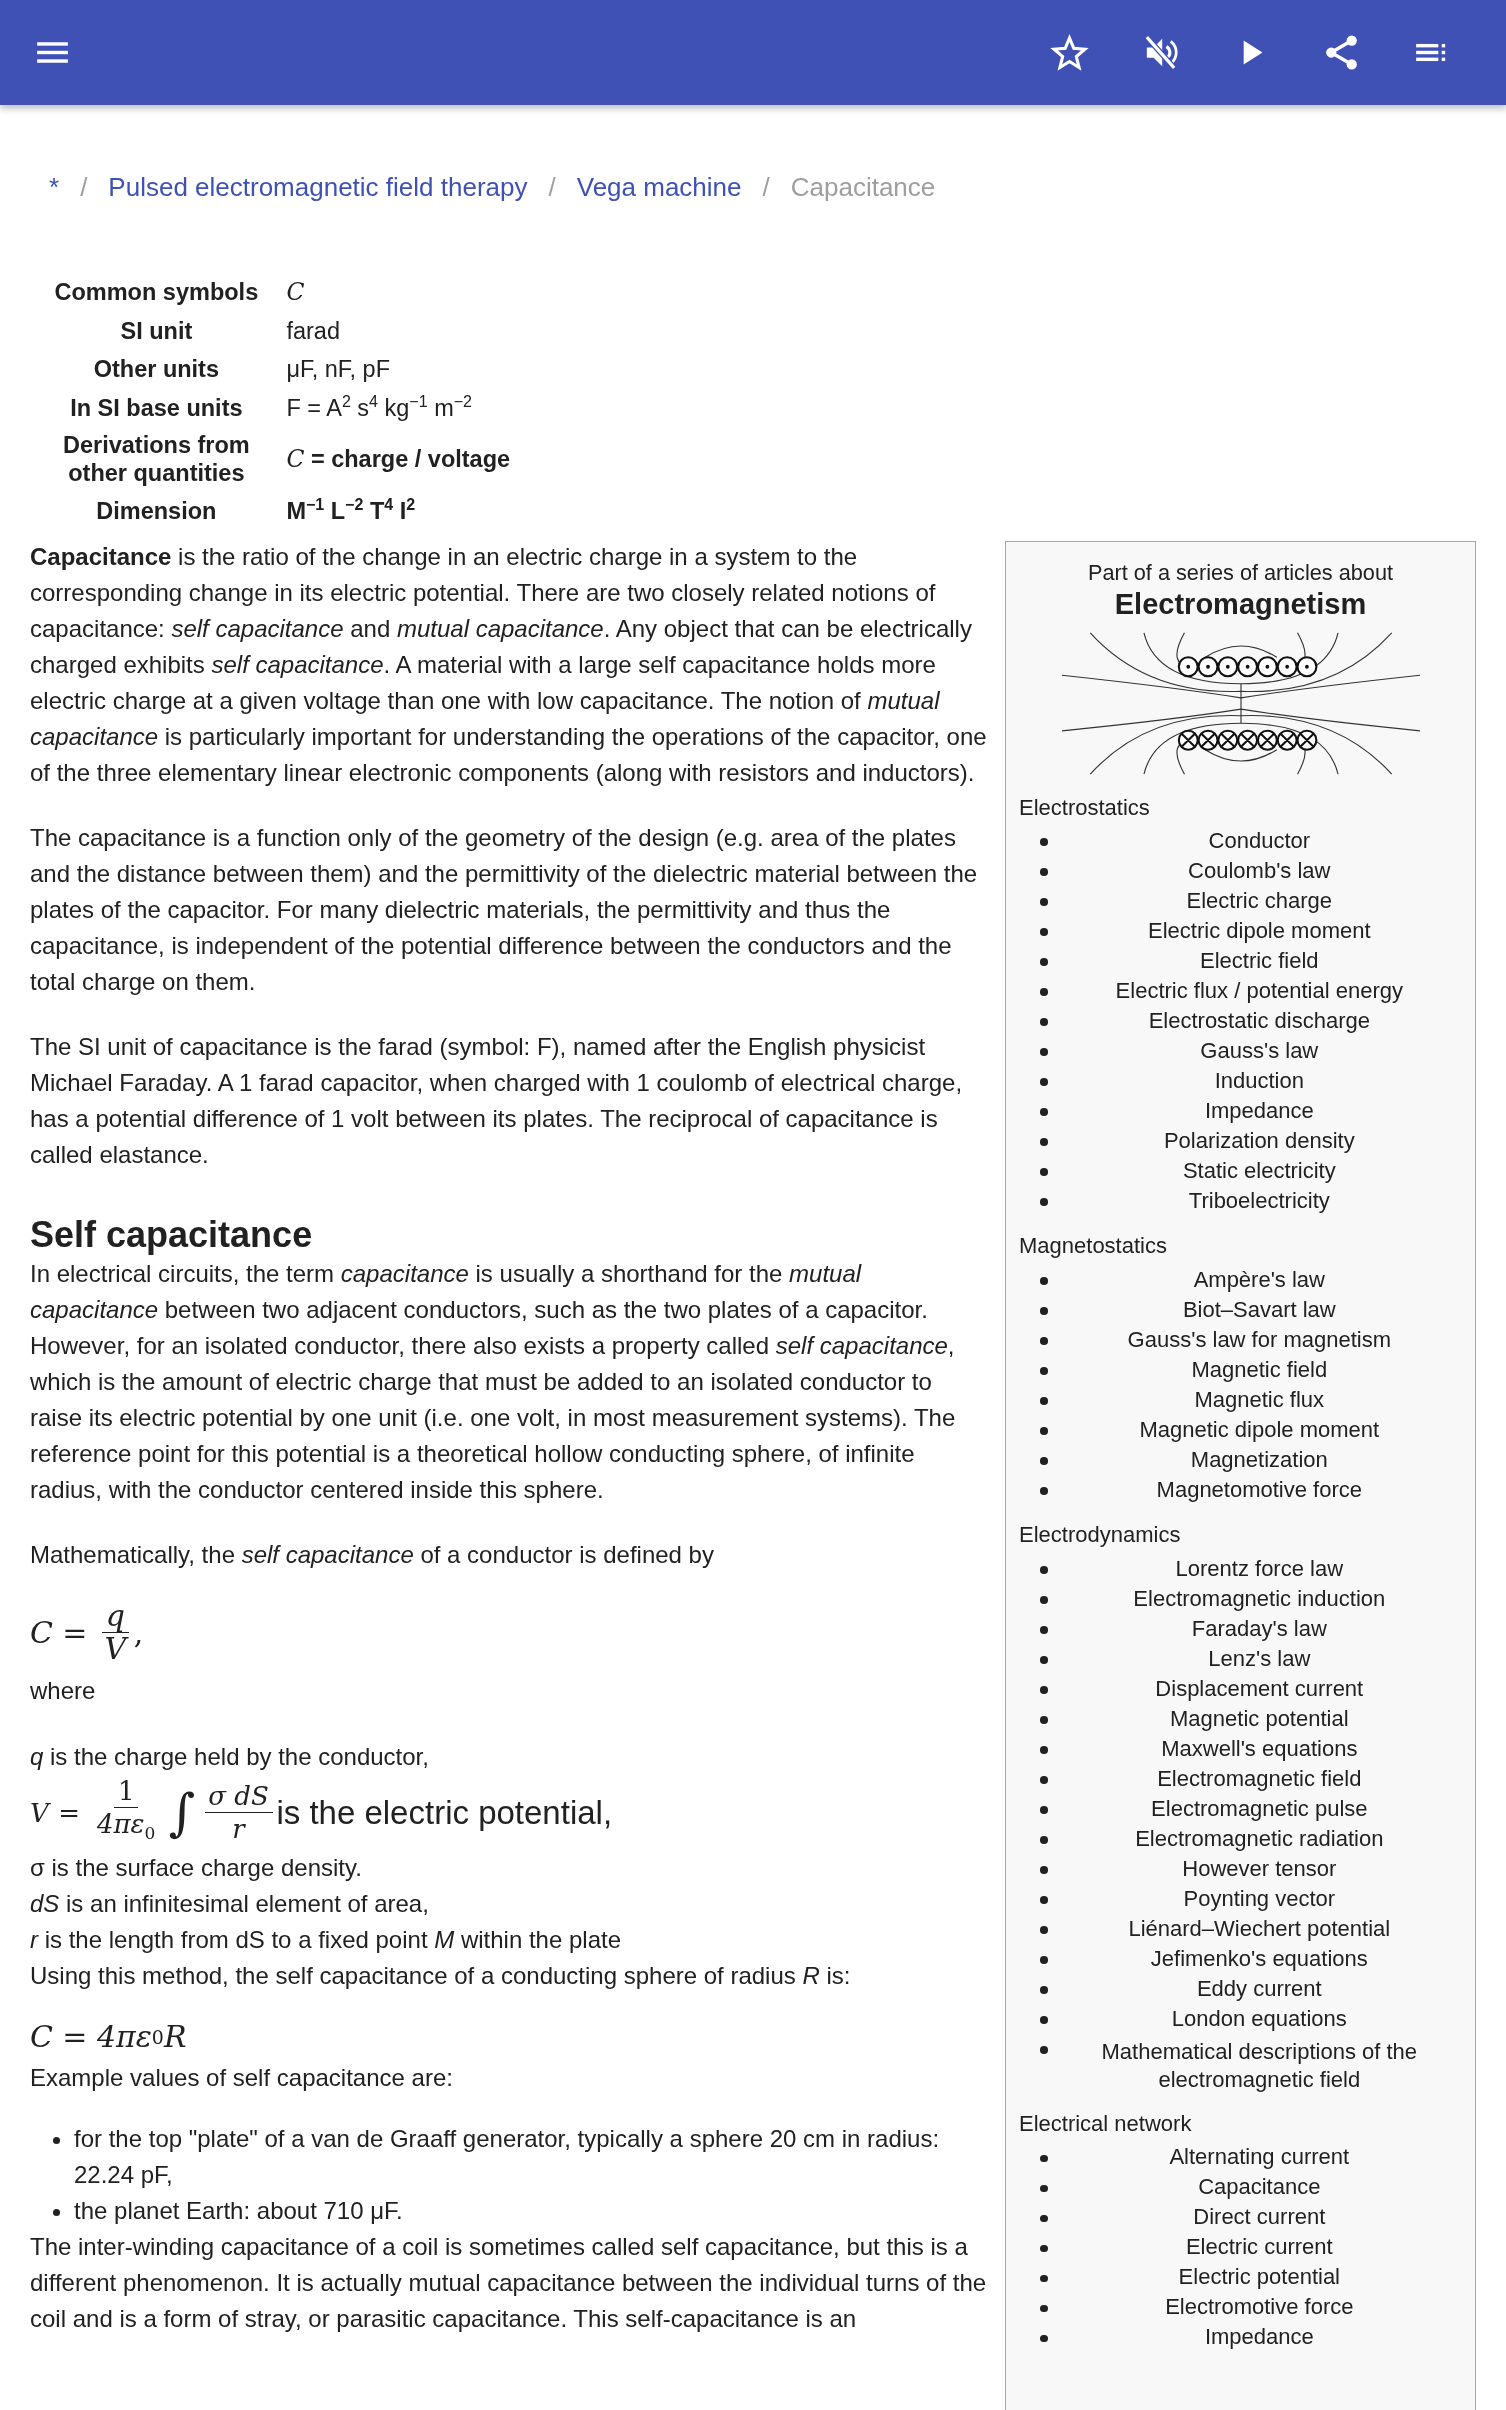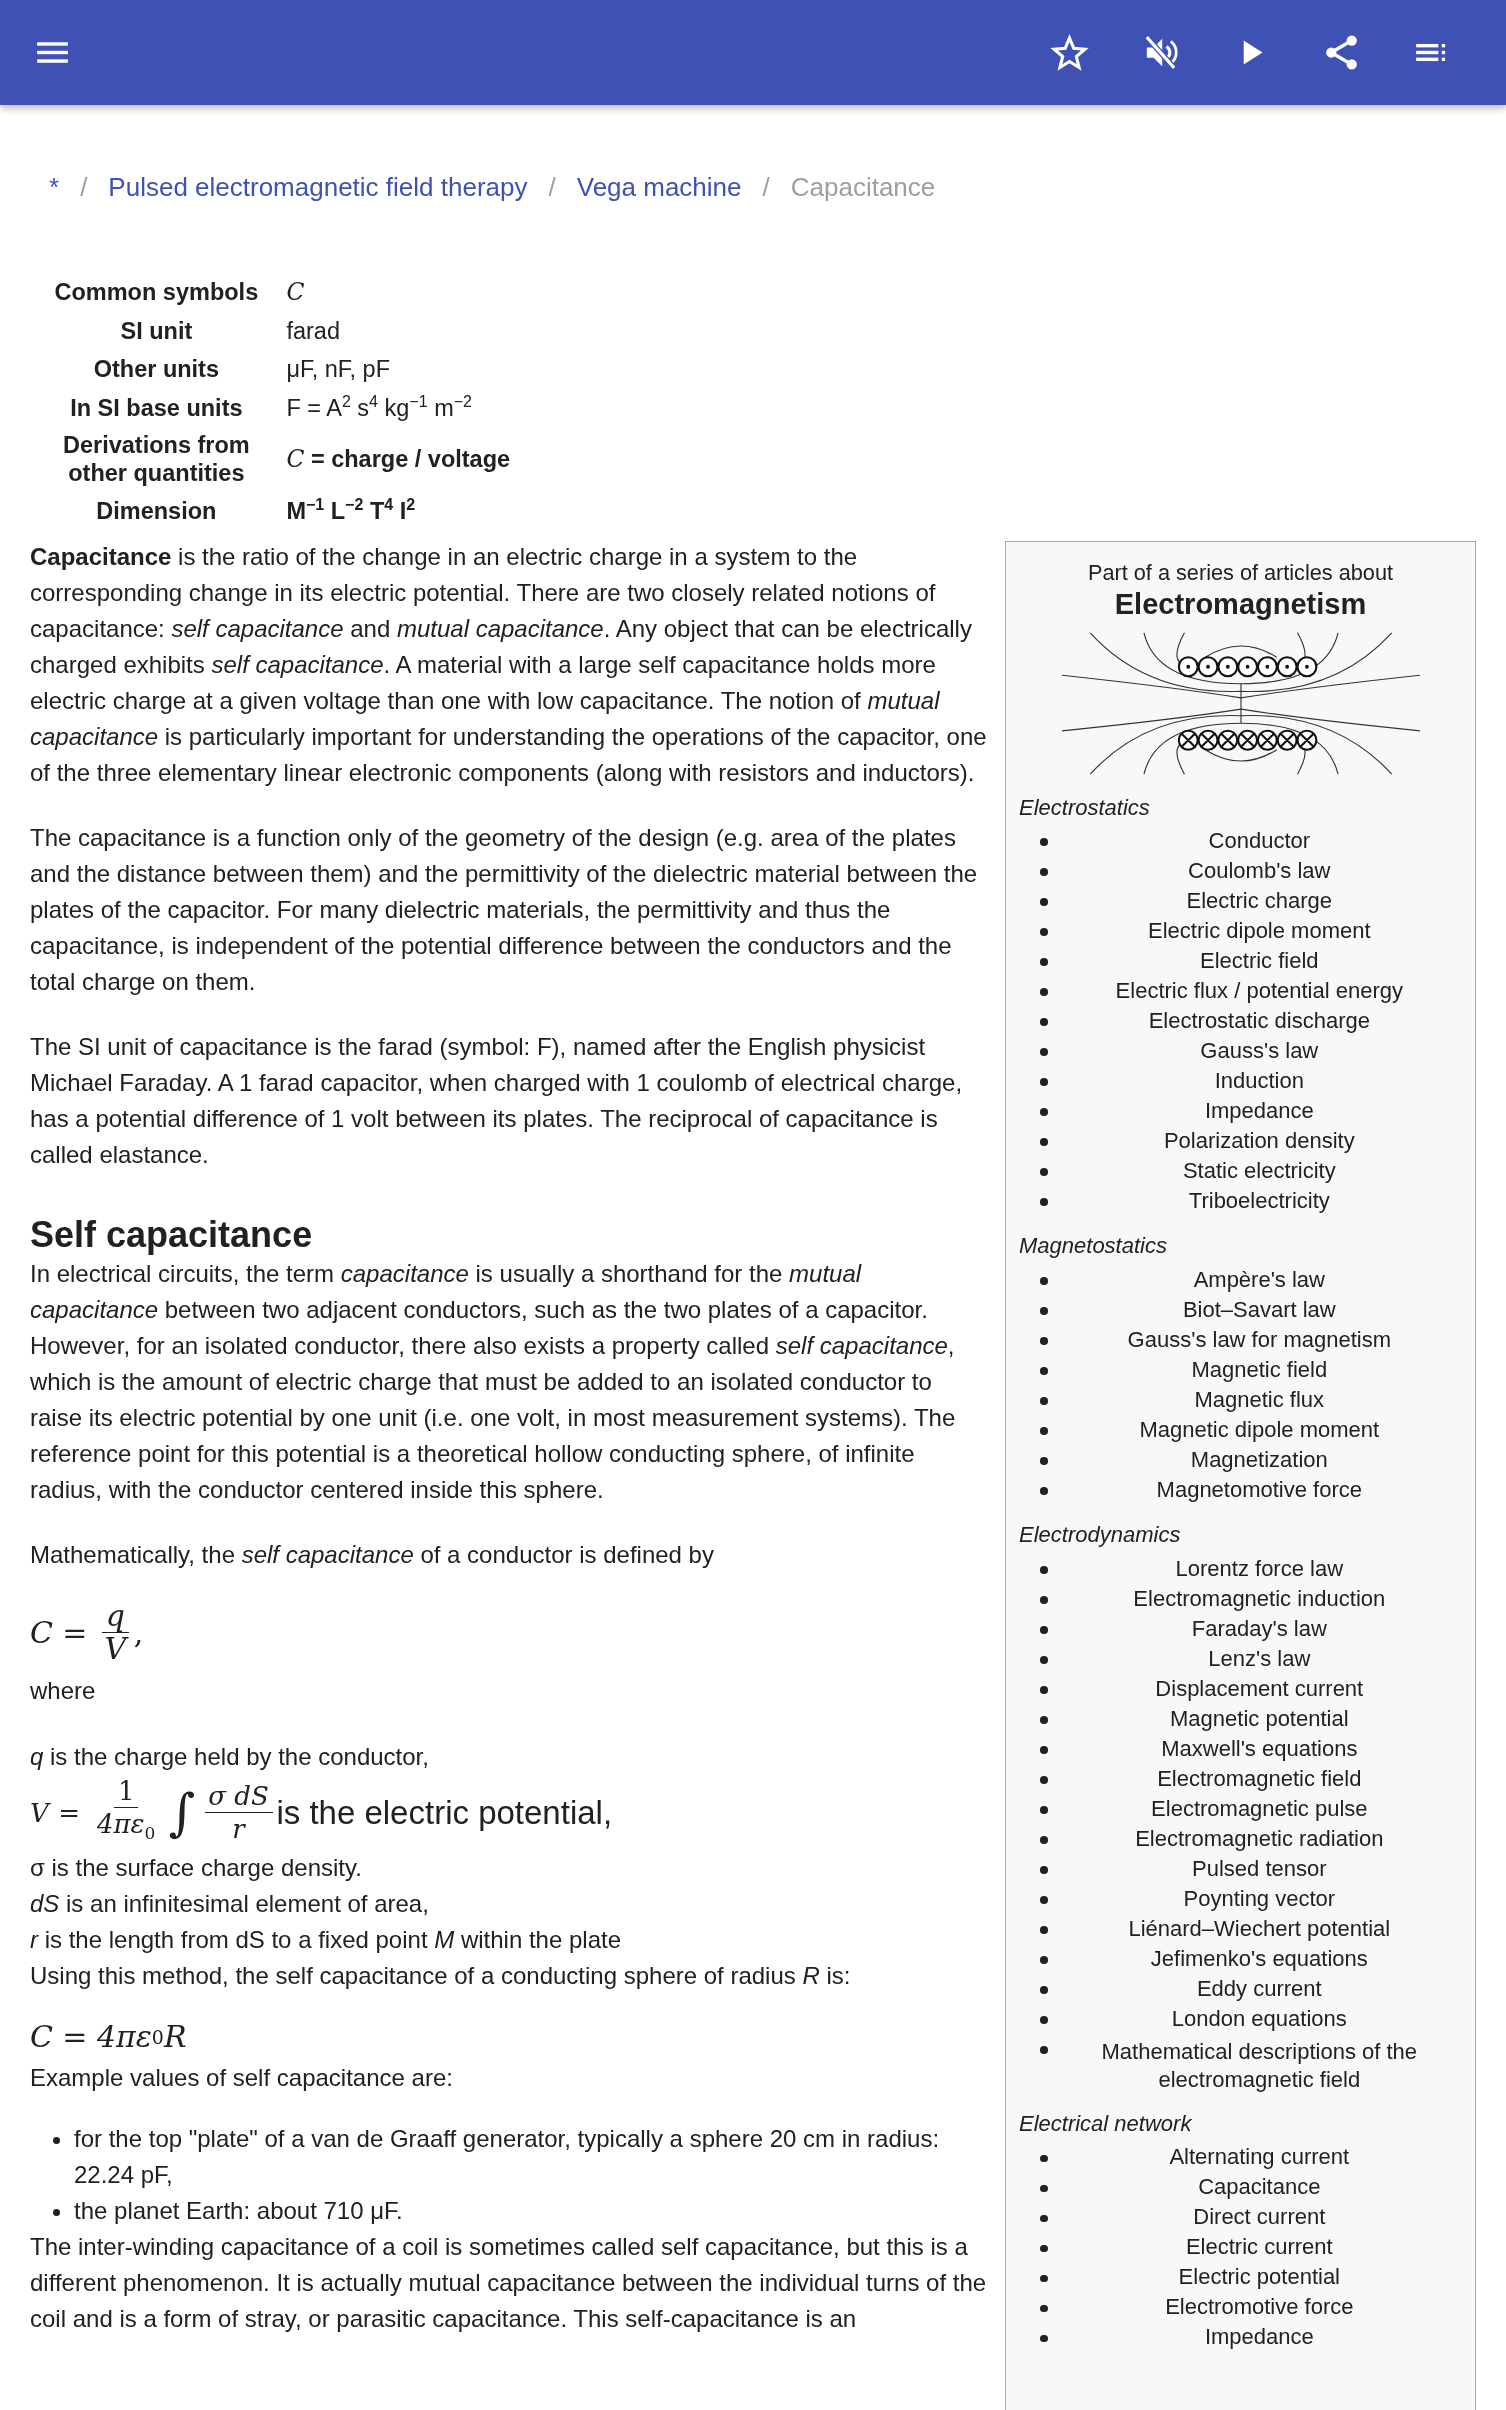--- a/index.html
+++ b/index.html
@@ -45,21 +45,21 @@
              border: 1.9px solid #a8a8a8; font-size: 22px; }
   .sidebar .pre { text-align: center; margin-top: 17px; font-size: 21.7px; line-height: 28px; }
   .sidebar .title { text-align: center; font-size: 29px; font-weight: bold; line-height: 34px; }
   .sidebar .figure { display: block; margin: 7.5px auto 0; width: 358px; height: 149px; }
   .sidebar ul { margin-left: 0; }
   .sidebar li { list-style: none; position: relative; text-align: center; padding-left: 47px; padding-right: 9.4px; line-height: 30px; cursor: pointer; }
   .sidebar li::before { content: ""; position: absolute; left: 34px; top: 12.2px; width: 7.5px; height: 7.5px; border-radius: 50%; background: #212121; }
   .sidebar li.multi::before { top: 12.2px; }
   .sidebar li.multi { line-height: 28px; padding-top: 3.8px; }
   .sidebar .group { margin-top: 15px; }
-  .sidebar .group-head { padding-left: 13px; line-height: 30px; margin-bottom: 3.8px; font-style: italic; }
+  .sidebar .group-head { padding-left: 13px; line-height: 30px; margin-bottom: 3.8px; }
   .sidebar .top-list { margin-top: 13px; }
 </style>
 </head>
 <body>
 
 <div class="appbar">
   <div class="icon-btn" style="left:26px;">
     <svg viewBox="0 0 24 24">
         <rect x="3" y="6" width="18" height="2"></rect>
         <rect x="3" y="11" width="18" height="2"></rect>
@@ -288,21 +288,21 @@
       <li>Lorentz force law</li>
       <li>Electromagnetic induction</li>
       <li>Faraday's law</li>
       <li>Lenz's law</li>
       <li>Displacement current</li>
       <li>Magnetic potential</li>
       <li>Maxwell's equations</li>
       <li>Electromagnetic field</li>
       <li>Electromagnetic pulse</li>
       <li>Electromagnetic radiation</li>
-      <li>Pulsed tensor</li>
+      <li>However tensor</li>
       <li>Poynting vector</li>
       <li>Liénard–Wiechert potential</li>
       <li>Jefimenko's equations</li>
       <li>Eddy current</li>
       <li>London equations</li>
       <li class="multi">Mathematical descriptions of the electromagnetic field</li>
     </ul>
   </div>
 
   <div class="group">

